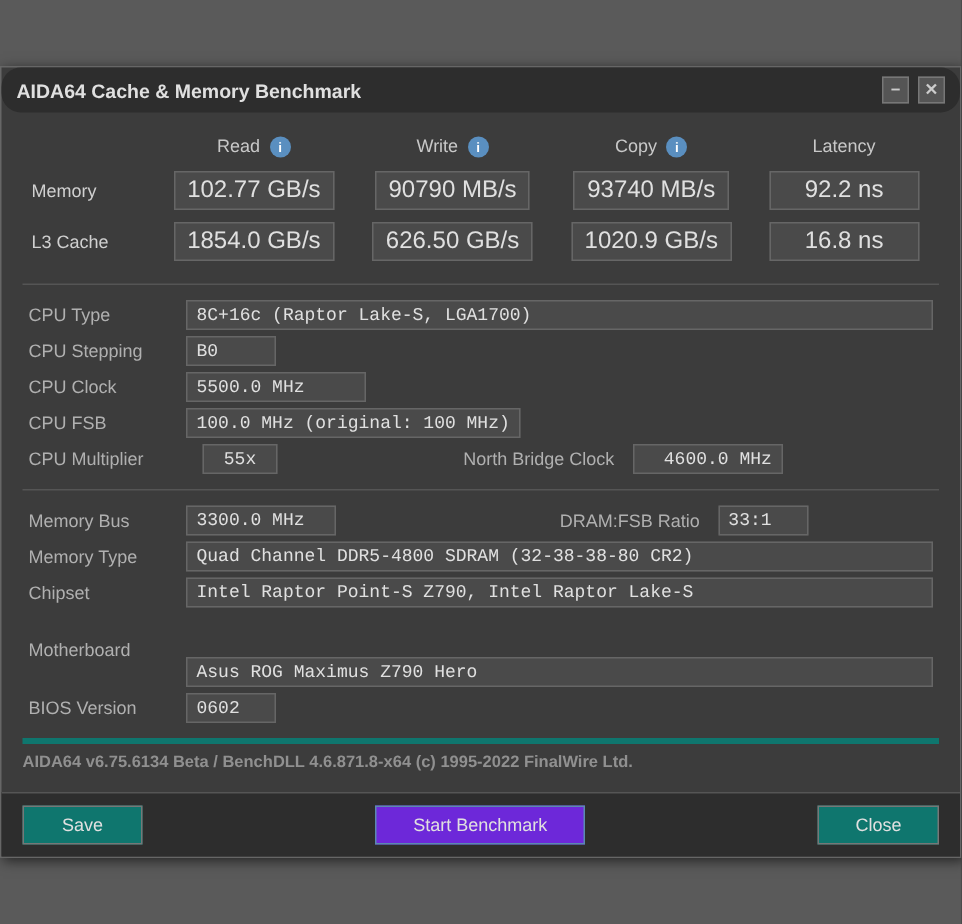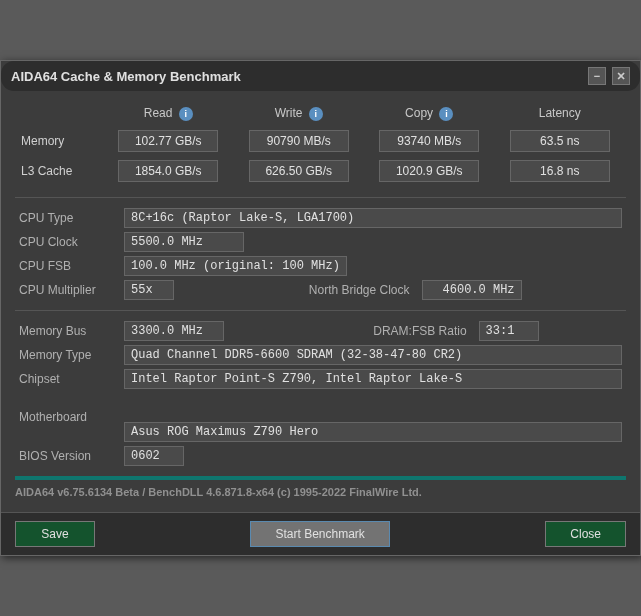--- a/index.html
+++ b/index.html
@@ -72,21 +72,21 @@
       color: #d0d0d0;
       font-size: 12px;
       width: 80px;
       margin-left: 48px;
     }
     .bench-value {
       background: #4a4a4a;
       border: 1px solid #666;
       color: #e0e0e0;
       padding: 3px 8px;
-      font-size: 12px;
+      font-size: 16px;
       min-width: 100px;
       display: inline-block;
       text-align: center;
     }
     .info-icon {
       display: inline-block;
       width: 14px;
       height: 14px;
       background: #5a8fc0;
       border-radius: 50%;
@@ -142,29 +142,29 @@
     }
 
     .btn-bar {
       background: #2d2d2d;
       display: flex;
       justify-content: space-between;
       padding: 8px 14px;
       border-top: 1px solid #555;
     }
     .btn {
-      background: #14532d;
+      background: #0f766e;
       border: 1px solid #777;
       color: #e0e0e0;
       padding: 5px 24px;
       font-size: 12px;
       cursor: pointer;
       min-width: 80px;
     }
-    .btn.primary { background: #737373; border-color: #5a8ab0; }
+    .btn.primary { background: #6d28d9; border-color: #5a8ab0; }
 
     .col-header-row th { padding-bottom: 4px; }
   </style>
 </head>
 <body>
 
 <div class="window">
 
   <div class="title-bar">
     <span>AIDA64 Cache &amp; Memory Benchmark</span>
@@ -194,21 +194,21 @@
           </th>
           <th>Latency</th>
         </tr>
       </thead>
       <tbody id="bench-tbody">
       <tr>
       <td class="label">Memory</td>
       <td><span class="bench-value">102.77 GB/s</span></td>
       <td><span class="bench-value">90790 MB/s</span></td>
       <td><span class="bench-value">93740 MB/s</span></td>
-      <td><span class="bench-value">63.5 ns</span></td>
+      <td><span class="bench-value">92.2 ns</span></td>
     </tr>
           <tr>
       <td class="label">L3 Cache</td>
       <td><span class="bench-value">1854.0 GB/s</span></td>
       <td><span class="bench-value">626.50 GB/s</span></td>
       <td><span class="bench-value">1020.9 GB/s</span></td>
       <td><span class="bench-value">16.8 ns</span></td>
     </tr>
         </tbody>
     </table>
@@ -217,34 +217,40 @@
 
     <table class="info-grid">
       <tbody>
           <tr>
         <td class="info-label">CPU Type</td>
         <td colspan="3">
           <span class="info-value-box" style="width:100%;">8C+16c  (Raptor Lake-S, LGA1700)</span>
         </td>
       </tr>
       <tr>
+        <td class="info-label">CPU Stepping</td>
+        <td colspan="3">
+          <span class="info-value-box" style="min-width:60px;">B0</span>
+        </td>
+      </tr>
+      <tr>
         <td class="info-label">CPU Clock</td>
         <td colspan="3">
           <span class="info-value-box" style="min-width:120px;">5500.0 MHz</span>
         </td>
       </tr>
       <tr>
         <td class="info-label">CPU FSB</td>
         <td colspan="3">
           <span class="info-value-box" style="min-width:200px;">100.0 MHz  (original: 100 MHz)</span>
         </td>
       </tr>
       <tr>
         <td class="info-label">CPU Multiplier</td>
-        <td style="width:80px;">
+        <td style="width:80px;text-align:center;">
           <span class="info-value-box" style="min-width:50px;">55x</span>
         </td>
         <td style="text-align:right; padding-right:8px; color:#b0b0b0; white-space:nowrap;">North Bridge Clock</td>
         <td>
           <span class="info-value-box" style="min-width:90px;padding-left:20px;">4600.0 MHz</span>
         </td>
       </tr>
     </tbody>
       </table>
 
@@ -258,21 +264,21 @@
           <span class="info-value-box" style="min-width:100px;">3300.0 MHz</span>
         </td>
         <td style="text-align:right; padding-right:8px; color:#b0b0b0; white-space:nowrap;">DRAM:FSB Ratio</td>
         <td>
           <span class="info-value-box" style="min-width:60px;">33:1</span>
         </td>
       </tr>
       <tr>
         <td class="info-label">Memory Type</td>
         <td colspan="3">
-          <span class="info-value-box" style="width:100%;">Quad Channel DDR5-6600 SDRAM  (32-38-47-80 CR2)</span>
+          <span class="info-value-box" style="width:100%;">Quad Channel DDR5-4800 SDRAM  (32-38-38-80 CR2)</span>
         </td>
       </tr>
       <tr>
         <td class="info-label">Chipset</td>
         <td colspan="3">
           <span class="info-value-box" style="width:100%;">Intel Raptor Point-S Z790, Intel Raptor Lake-S</span>
         </td>
       </tr>
       <tr>
         <td class="info-label">Motherboard</td>

